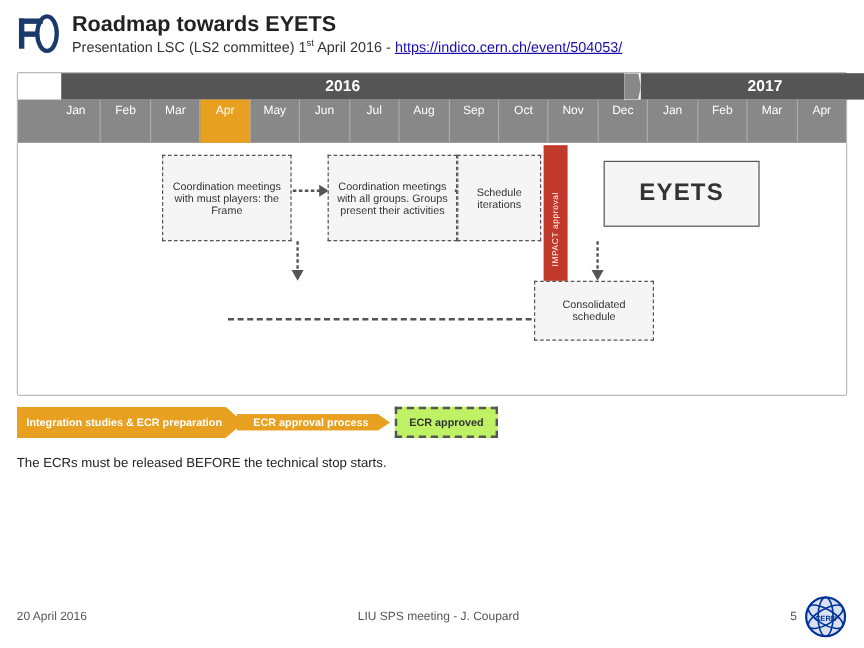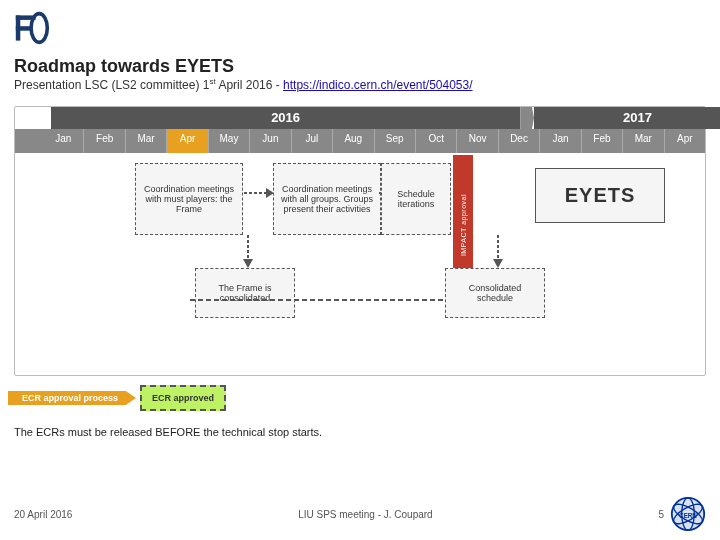--- a/index.html
+++ b/index.html
@@ -9,24 +9,23 @@
       background: #fff;
       font-family: Arial, Helvetica, sans-serif;
       font-size: 13px;
       overflow: hidden;
       position: relative;
     }
 
     
     .header {
       display: flex;
-      align-items: flex-start;
+      align-items: center;
       padding: 10px 14px 6px 14px;
       gap: 10px;
-      flex-direction: column;
     }
     .logo {
       width: 36px;
       height: 36px;
       flex-shrink: 0;
     }
     .header-text-block {
       display: flex;
       flex-direction: column;
     }
@@ -89,21 +88,21 @@
       font-weight: bold;
       text-align: center;
       line-height: 22px;
       width: 30%;
     }
 
     
     .month-row {
       display: flex;
       width: 100%;
-      height: 24px;
+      height: 36px;
       background: #888;
       padding-left: 28px;
     }
     .month-cell {
       flex: 1;
       color: #fff;
       font-size: 10px;
       text-align: center;
       line-height: 20px;
       border-right: 1px solid #aaa;
@@ -193,21 +192,21 @@
       writing-mode: vertical-rl;
       text-orientation: mixed;
       transform: rotate(180deg);
       white-space: nowrap;
       letter-spacing: 0.5px;
     }
 
     
     .eyets-box {
       position: absolute;
-      left: 520px;
+      left: 488px;
       top: 15px;
       width: 130px;
       height: 55px;
       border: 1.5px solid #555;
       background: #f5f5f5;
       display: flex;
       align-items: center;
       justify-content: center;
       font-size: 20px;
       font-weight: bold;
@@ -403,38 +402,38 @@
       <span class="impact-text">IMPACT approval</span>
     </div>
 
     <div class="eyets-box">EYETS</div>
 
     <svg style="position:absolute;left:228px;top:82px;width:10px;height:35px;overflow:visible;">
       <line x1="5" y1="0" x2="5" y2="28" stroke="#555" stroke-width="2" stroke-dasharray="3,2"></line>
       <polygon points="0,24 5,33 10,24" fill="#555"></polygon>
     </svg>
 
-    <div class="frame-box">The Frame is consolidated</div>
 
     <svg style="position:absolute;left:175px;top:140px;width:270px;height:14px;overflow:visible;">
       <line x1="0" y1="7" x2="264" y2="7" stroke="#555" stroke-width="2" stroke-dasharray="5,3"></line>
       <polygon points="258,2 267,7 258,12" fill="#555"></polygon>
     </svg>
 
     <svg style="position:absolute;left:478px;top:82px;width:10px;height:35px;overflow:visible;">
       <line x1="5" y1="0" x2="5" y2="28" stroke="#555" stroke-width="2" stroke-dasharray="3,2"></line>
       <polygon points="0,24 5,33 10,24" fill="#555"></polygon>
     </svg>
 
     <div class="consol-box">Consolidated schedule</div>
 
   </div>
 </div>
 
 <div style="margin: 0 14px 4px 14px; display:flex; align-items:center; height:32px;">
+  <div class="integration-bar">Integration studies &amp; ECR preparation</div>
   <div class="ecr-approval-bar">ECR approval process</div>
   <div class="ecr-approved-box" style="margin-left:4px;">ECR approved</div>
 </div>
 
 <div class="body-text">
   <span>The ECRs must be released BEFORE the technical stop starts.</span>
 </div>
 
 <div class="footer">
   <span class="footer-left">20 April 2016</span>

